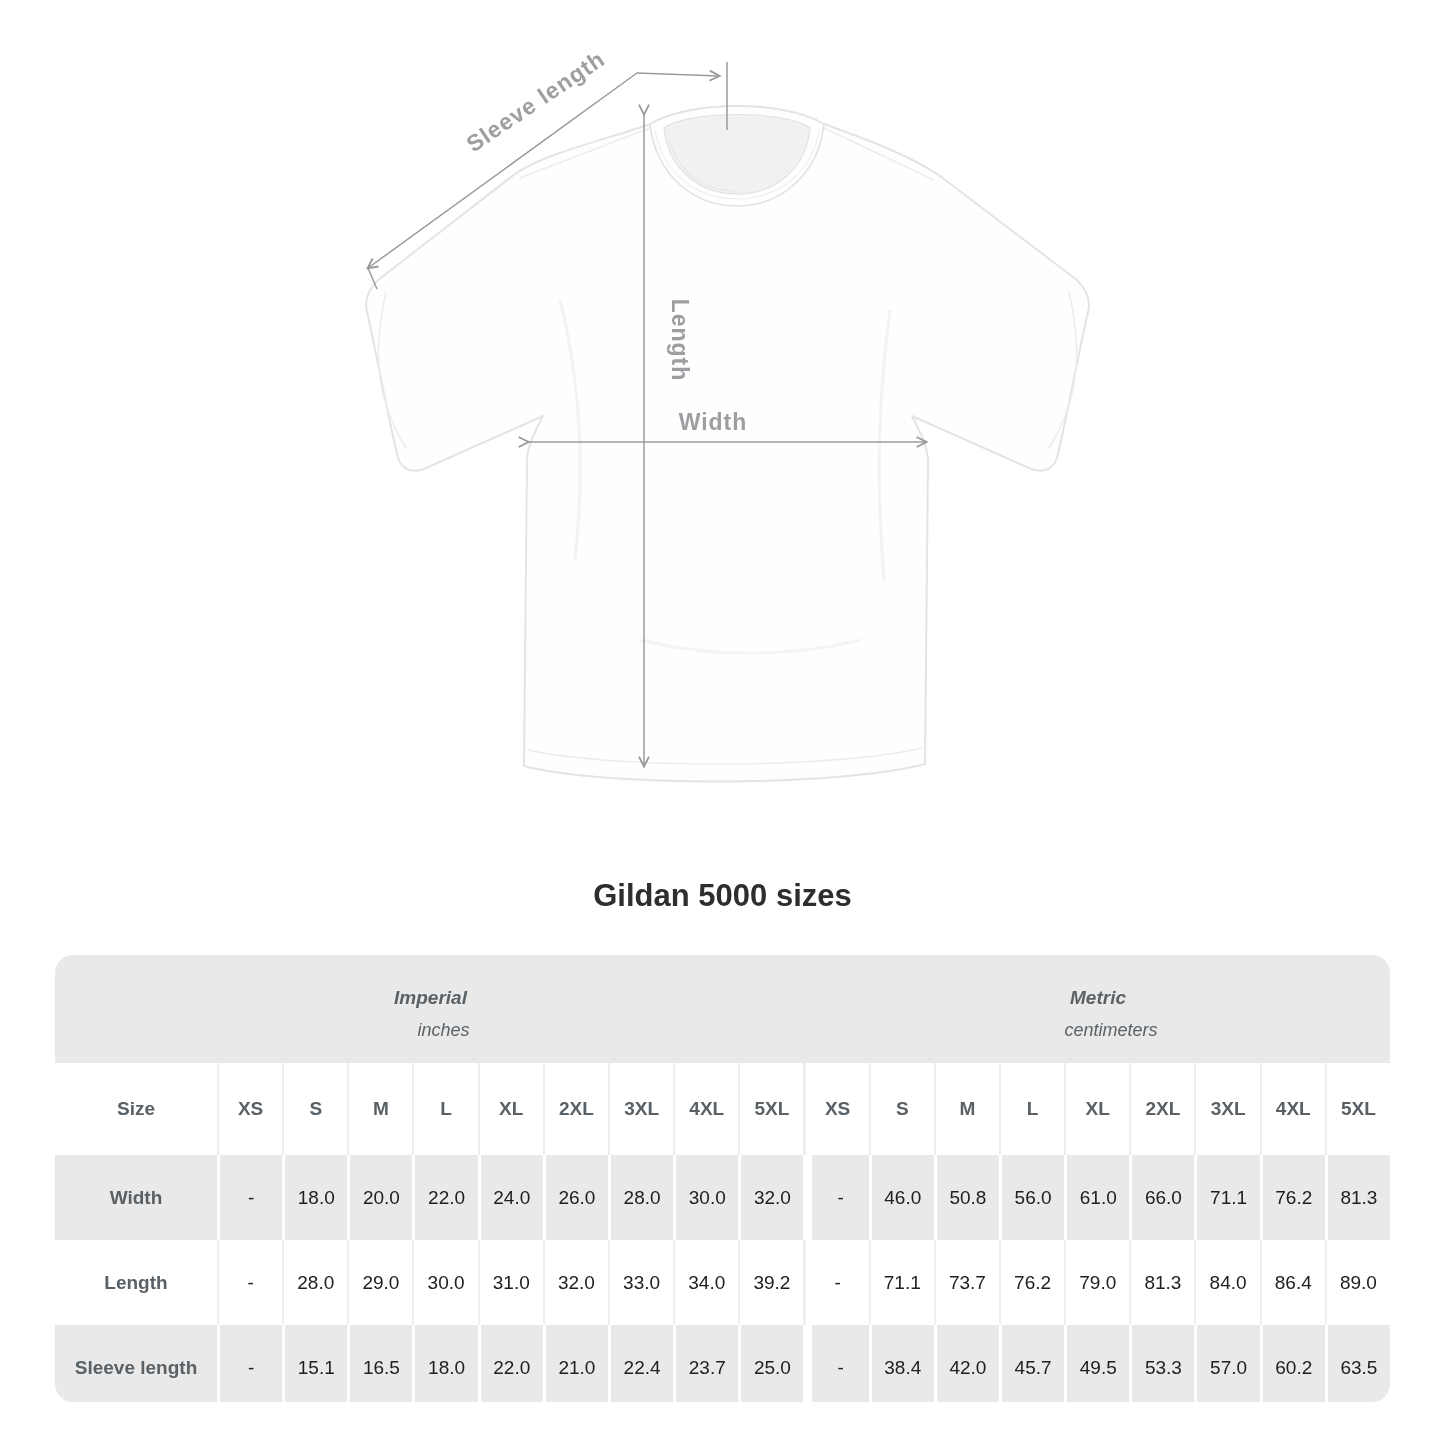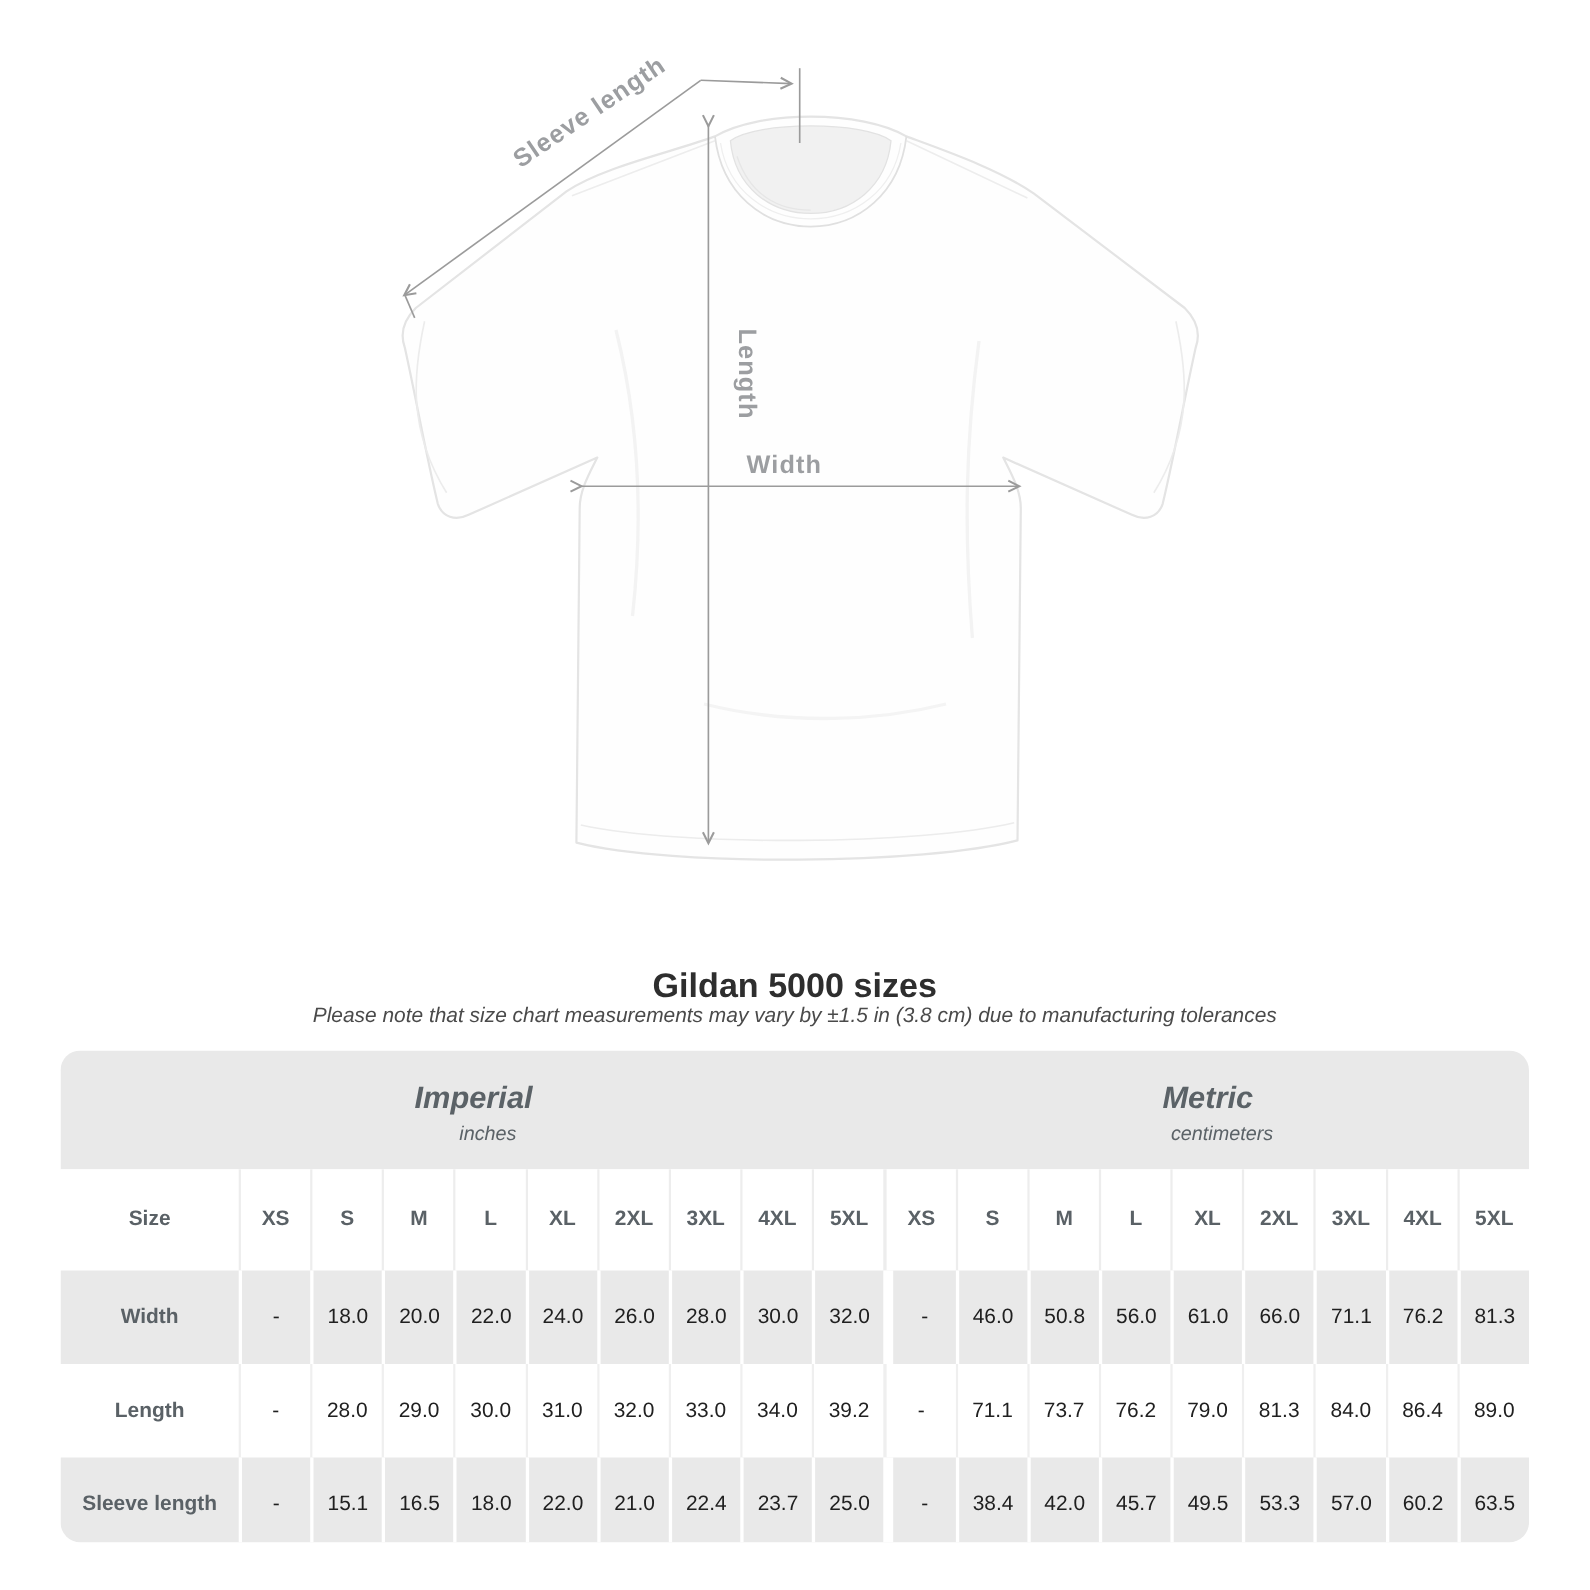--- a/index.html
+++ b/index.html
@@ -19,21 +19,21 @@
   .title{top:850px;}
 
   
   .chart{position:absolute;left:55px;top:955px;width:1335px;height:447px;
          border-radius:18px;overflow:hidden;background:#fff;}
   .band{display:flex;height:108px;background:#e9e9e9;}
   .band-sec{display:flex;flex-direction:column;justify-content:center;align-items:center;
             padding-top:6px;box-sizing:border-box;}
   .band-sec.imp{width:751px;}
   .band-sec.met{flex:1;}
-  .bl{font-size:28px;font-weight:bold;font-style:italic;color:#5b6267;line-height:30px;}
+  .bl{font-size:19px;font-weight:bold;font-style:italic;color:#5b6267;line-height:30px;}
   .bs{font-size:18px;font-style:italic;color:#5b6267;line-height:24px;margin-top:5px;margin-left:26px;}
 
   .trow{display:grid;grid-template-columns:162px repeat(18,1fr);}
   .trow .cell{display:flex;align-items:center;justify-content:center;
               font-size:19px;color:#202020;}
   .row-head{height:92px;background:#ffffff;}
   .row-head .cell{font-weight:bold;color:#5a6166;}
   .row-gray{height:85px;background:#e9e9e9;}
   .row-white{height:85px;background:#ffffff;}
   .trow .cell.rl{font-weight:bold;color:#5a6166;}
@@ -108,21 +108,20 @@
       <line x1="637" y1="73" x2="719" y2="76" marker-end="url(#arr)"></line>
       <line x1="727" y1="62" x2="727" y2="130"></line>
     </g>
 
     <text class="mlabel" x="540" y="108" text-anchor="middle" transform="rotate(-34 540 108)">Sleeve length</text>
     <text class="mlabel" x="672" y="340" text-anchor="middle" transform="rotate(90 672 340)">Length</text>
     <text class="mlabel" x="713" y="430" text-anchor="middle">Width</text>
   </svg>
 
   <div class="title">Gildan 5000 sizes</div>
-  <div class="note">Please note that size chart measurements may vary by ±1.5 in (3.8 cm) due to manufacturing tolerances</div>
 
   <div class="chart">
     <div class="band">
       <div class="band-sec imp">
         <div class="bl">Imperial</div>
         <div class="bs">inches</div>
       </div>
       <div class="band-sec met">
         <div class="bl">Metric</div>
         <div class="bs">centimeters</div>

